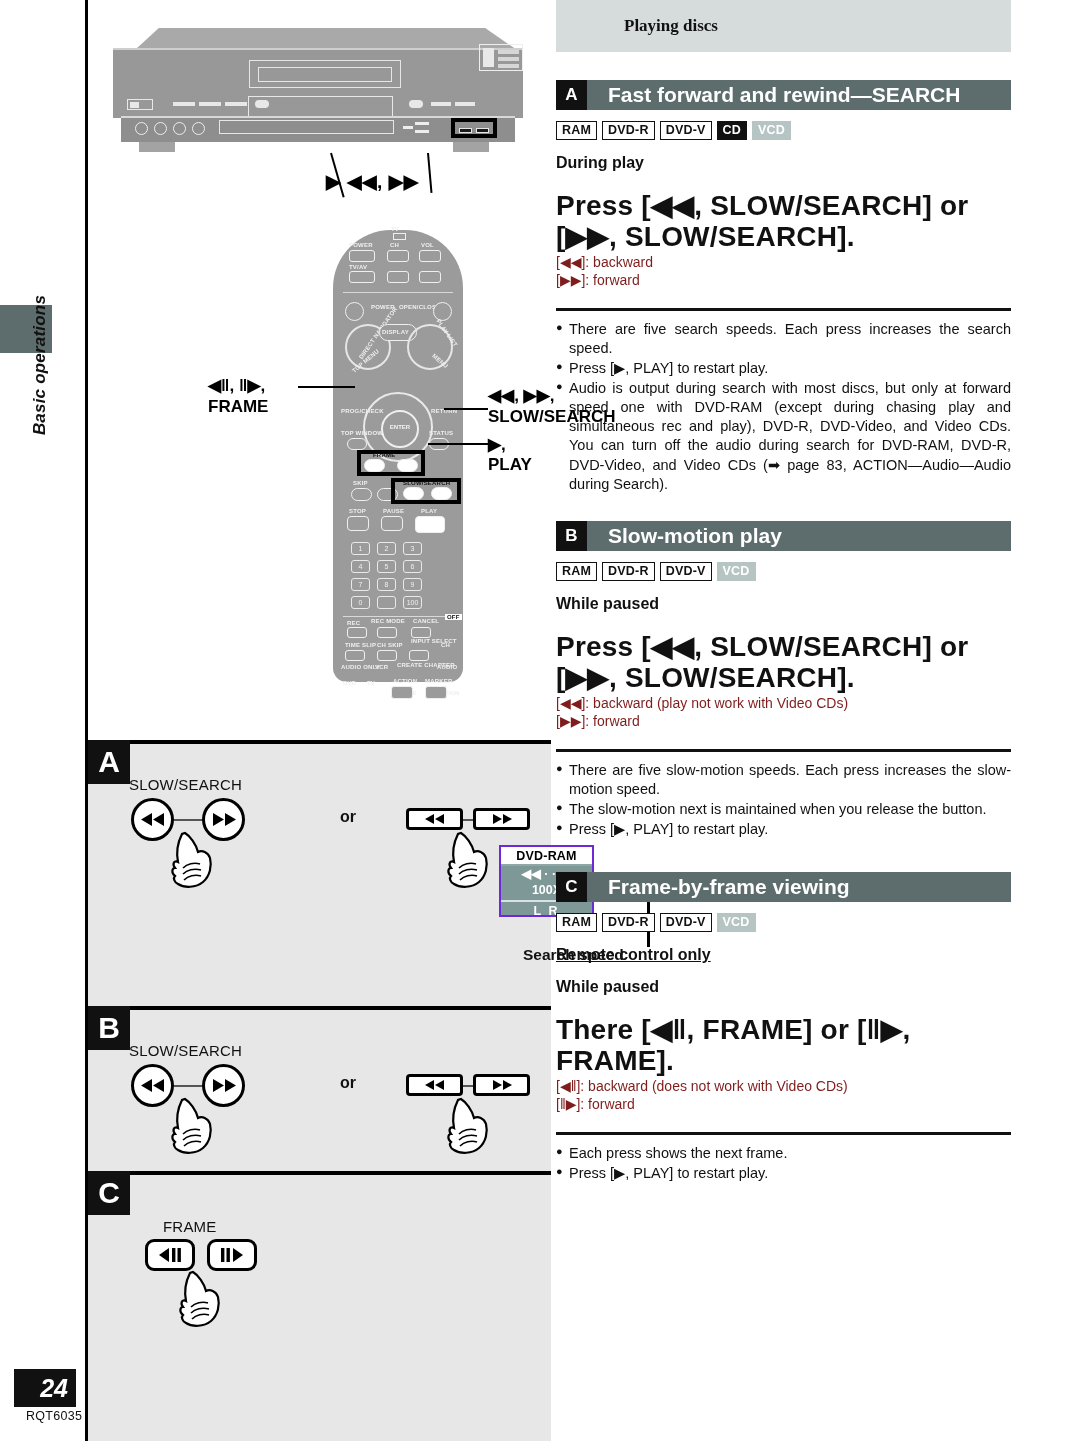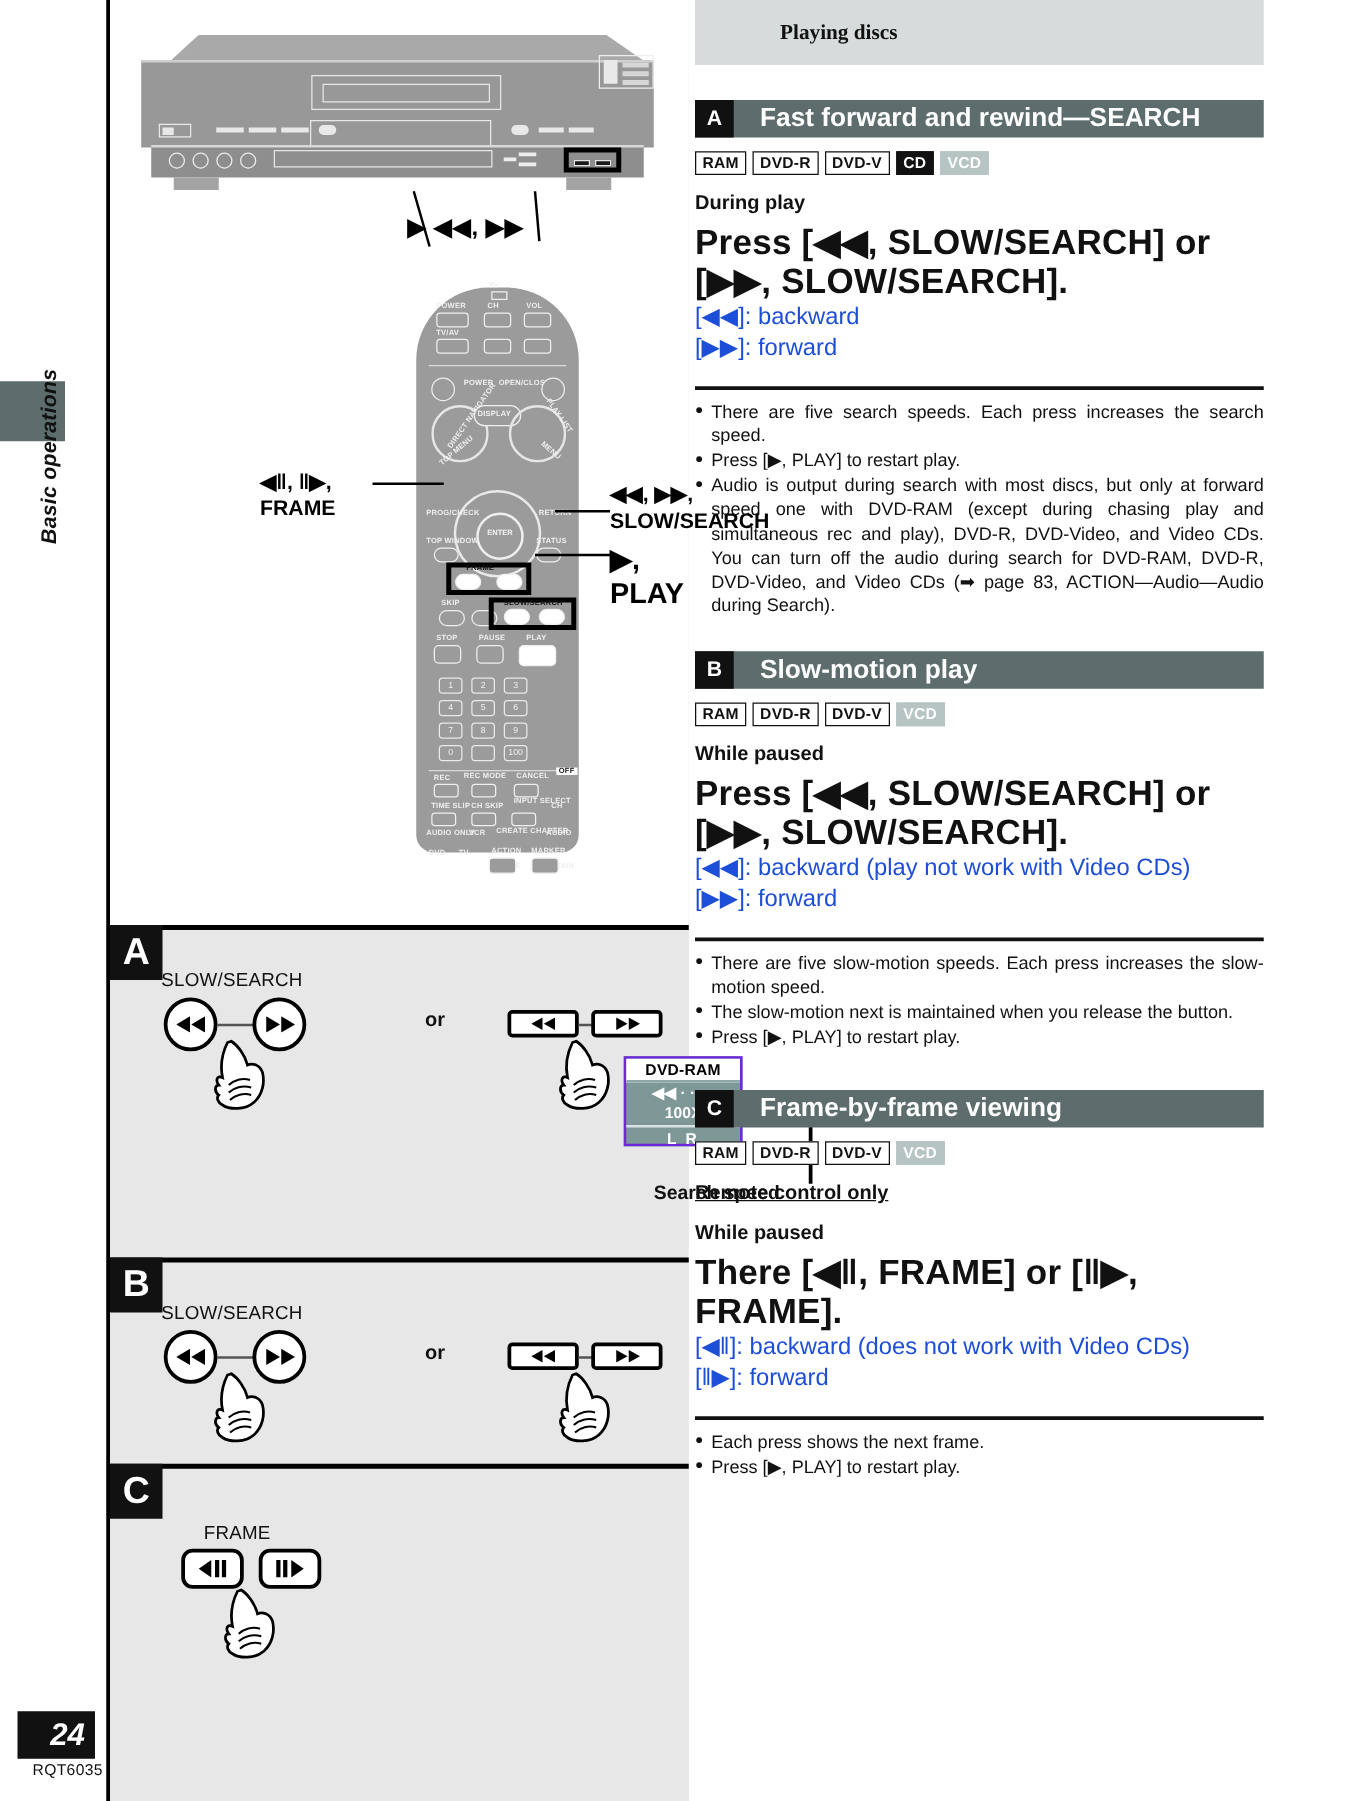--- a/index.html
+++ b/index.html
@@ -90,21 +90,21 @@
   .rm-arc { position:absolute; width:46px; height:46px; border:2px solid #e6e6e6; border-radius:50%;
     clip-path: polygon(0 0,100% 0,100% 100%,0 100%); }
   .hi-box { position:absolute; border:4px solid #000; }
   .rm-numrow { position:absolute; display:flex; gap:7px; }
   .rm-numrow i { width:19px; height:13px; border:1px solid #e9e9e9; border-radius:3px; display:block;
      color:#f0f0f0; font-size:7px; text-align:center; line-height:12px; font-style:normal; }
 
   
   .lbl-frame { position:absolute; left: 120px; top: 375px; font-size:17px; font-weight:bold; line-height:1.25; }
   .lbl-ss   { position:absolute; left: 400px; top: 385px; font-size:17px; font-weight:bold; line-height:1.25; }
-  .lbl-play { position:absolute; left: 400px; top: 434px; font-size:23px; font-weight:bold; }
+  .lbl-play { position:absolute; left: 400px; top: 434px; font-size:17px; font-weight:bold; }
   .lead { position:absolute; background:#000; height:2px; }
 
   
   .sec { position:absolute; left:0; width:463px; background:#e7e7e7; }
   .sec-rule { position:absolute; left:0; top:0; width:463px; height:4px; background:#000; }
   .sec-badge {
     position:absolute; left:0; top:0; width:42px; height:44px; background:#111;
     color:#fff; font-weight:bold; font-size:30px; text-align:center; line-height:44px;
   }
   .ctl-label { position:absolute; font-size:15px; color:#111; letter-spacing:.2px; }
@@ -142,22 +142,22 @@
   .hbar .htxt { position:absolute; left:52px; top:0; line-height:30px; font-size:21px; font-weight:bold; color:#fff; }
 
   .badges { display:flex; gap:5px; align-items:center; margin: 11px 0 0 0; }
   .bdg { font-size:12.5px; font-weight:bold; padding:1px 5px 2px 5px; letter-spacing:.2px; }
   .bdg.out { border:1.5px solid #111; color:#111; background:#fff; }
   .bdg.solid { background:#111; color:#fff; border:1.5px solid #111; }
   .bdg.dim { background:#b6c4c4; color:#fff; border:1.5px solid #b6c4c4; }
 
   .subhead { font-size:16px; font-weight:bold; color:#111; margin-top:14px; }
   .subhead.underline { text-decoration: underline; }
-  .bigpress { font-size:28px; font-weight:bold; color:#111; line-height:1.12; margin-top:6px; letter-spacing:.2px; }
-  .keyline { font-size:19px; color:#1d4ed8; line-height:1.32; }
+  .bigpress { font-size:28px; font-weight:bold; color:#111; line-height:1.12; margin-top:18px; letter-spacing:.2px; }
+  .keyline { font-size:14px; color:#7f1d1d; line-height:1.32; }
   .rule { height:3px; background:#111; margin:18px 0 9px 0; width:455px; }
   .blist { list-style:none; }
   .blist li { font-size:14.5px; line-height:1.32; color:#111; text-align:justify;
     padding-left:13px; position:relative; margin-bottom:1px; }
   .blist li::before { content:"\25CF"; position:absolute; left:0; top:0; font-size:11px; }
 </style>
 </head>
 <body>
 
 <div class="page">

